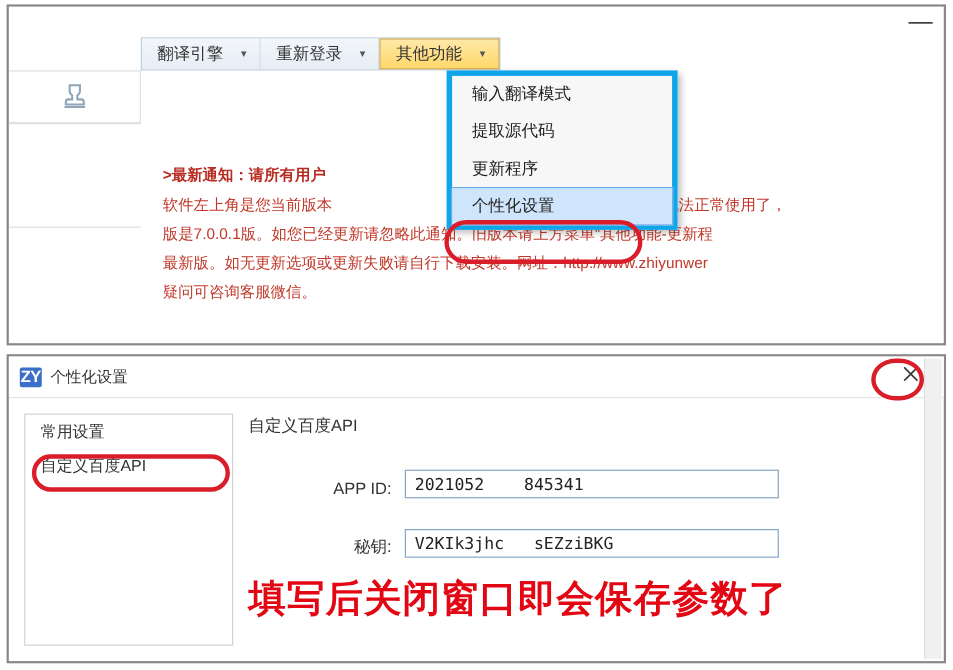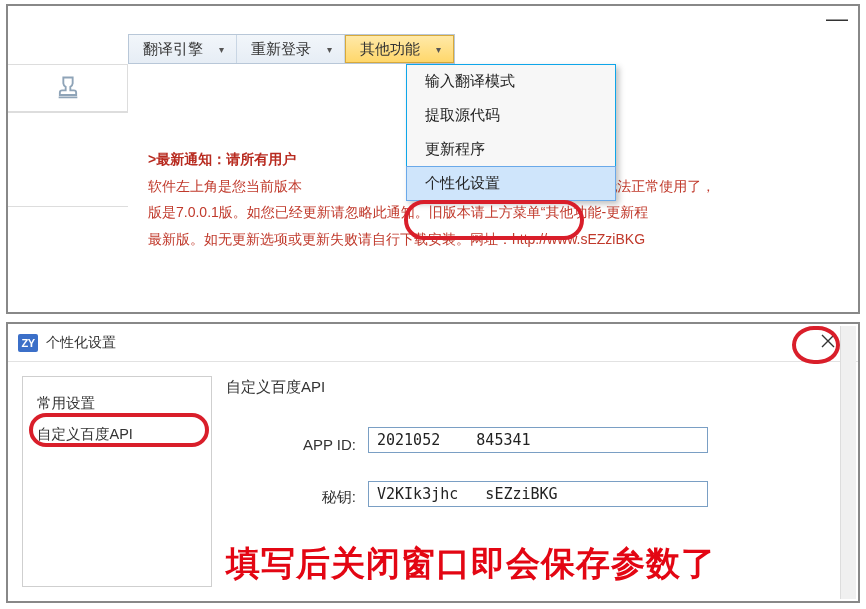--- a/index.html
+++ b/index.html
@@ -78,21 +78,21 @@
       top: 200px;
       width: 120px;
       border-top: 1px solid #ddd;
     }
     .dropdown {
       position: absolute;
       left: 398px;
       top: 58px;
       width: 210px;
       background: #f7f7f7;
-      border: 1px solid #0ea5e9;
+      border: 5px solid #0ea5e9;
       box-shadow: 3px 3px 6px rgba(0,0,0,0.25);
       z-index: 5;
     }
     .dropdown-item {
       padding: 7px 18px;
       font-size: 15px;
       color: #222;
       border-bottom: 1px solid transparent;
     }
     .dropdown-item.highlighted {
@@ -146,21 +146,21 @@
       display: flex;
       align-items: center;
       padding: 0 10px;
       border-bottom: 1px solid #e2e2e2;
       background: #fff;
     }
     .zy-icon {
       width: 20px; height: 18px;
       background: #3b6fc8;
       color: #fff;
-      font-size: 11px;
+      font-size: 15px;
       font-weight: bold;
       display: inline-flex;
       align-items: center;
       justify-content: center;
       border-radius: 2px;
       margin-right: 8px;
       letter-spacing: -0.5px;
     }
     .dialog-title {
       font-size: 14px;
@@ -187,21 +187,21 @@
     .dialog-body {
       display: flex;
       height: calc(100% - 38px);
       padding: 14px 26px 14px 14px;
       gap: 14px;
     }
     .sidebar {
       width: 190px;
       border: 1px solid #cfcfcf;
       background: #fff;
-      padding: 11px 0;
+      padding: 0 0;
       position: relative;
     }
     .sidebar-item {
       padding: 6px 14px;
       font-size: 14.5px;
       color: #333;
     }
     .annotation-oval-sidebar {
       position: absolute;
       left: 6px;
@@ -239,21 +239,21 @@
     .form-input {
       border: 1px solid #7a9fc4;
       padding: 3px 8px;
       font-size: 15px;
       width: 340px;
       font-family: Consolas, monospace;
       color: #222;
     }
     .big-red-note {
       position: absolute;
-      bottom: 0;
+      bottom: 20px;
       left: 0;
       right: 0;
       font-size: 34px;
       font-weight: bold;
       color: #e30613;
       letter-spacing: 1px;
     }
   </style>
 </head>
 <body>
@@ -295,21 +295,22 @@
   <div class="content-body">
     <div>
       <span class="content-notice-title">&gt;最新通知：请所有用户</span>
     </div>
     <div>
       <span>软件左上角是您当前版本</span>
       <span style="display:inline-block;width:228px"></span>
       <span>bug已关闭无法正常使用了，</span>
     </div>
     <div>版是7.0.0.1版。如您已经更新请忽略此通知。旧版本请上方菜单“其他功能-更新程</div>
-    <div>最新版。如无更新选项或更新失败请自行下载安装。网址：http://www.sEZziBKG</div>
+    <div>最新版。如无更新选项或更新失败请自行下载安装。网址：http://www.zhiyunwer</div>
+    <div>疑问可咨询客服微信。</div>
   </div>
 </div>
 
 <div class="bottom-panel">
   <div class="scrollbar-stub"></div>
 
   <div class="dialog-titlebar">
     <span class="zy-icon">ZY</span>
     <span class="dialog-title">个性化设置</span>
     <span class="close-btn">

